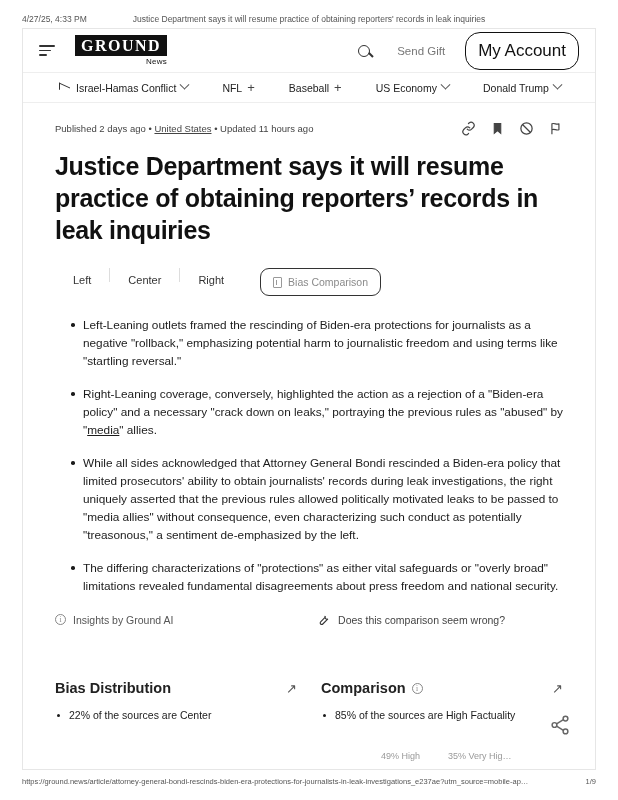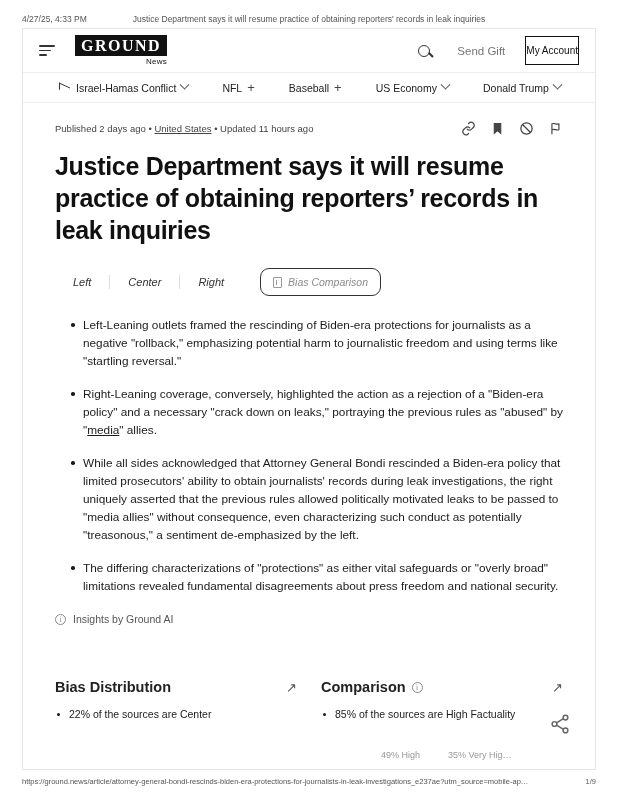--- a/index.html
+++ b/index.html
@@ -136,24 +136,24 @@
   }
   .send-gift {
     font-size: 11.5px;
     color: #777777;
     padding: 6px 8px;
     cursor: pointer;
     white-space: nowrap;
   }
   .account-btn {
     border: 1.6px solid #111111;
-    border-radius: 0;
-    font-size: 10px;
+    border-radius: 15px;
+    font-size: 17px;
     font-weight: 500;
-    padding: 8px 0;
+    padding: 8px 12px;
     color: #111111;
     cursor: pointer;
     white-space: nowrap;
   }
 
   
   .topics {
     height: 30px;
     display: flex;
     align-items: center;
@@ -233,24 +233,23 @@
     line-height: 32px;
     font-weight: 700;
     margin: 14px 0 0 0;
     letter-spacing: -0.3px;
     color: #111111;
   }
 
   
   .tabs {
     display: flex;
-    align-items: center;
+    align-items: flex-start;
     margin-top: 22px;
     gap: 0;
-    font-style: italic;
   }
   .tab {
     font-size: 11px;
     color: #333333;
     padding: 6px 18px;
     cursor: pointer;
     position: relative;
   }
   .tab-sep {
     width: 1px;
@@ -517,20 +516,28 @@
       <li>Right-Leaning coverage, conversely, highlighted the action as a rejection of a "Biden-era policy" and a necessary "crack down on leaks," portraying the previous rules as "abused" by "<span class="underlined">media</span>" allies.</li>
       <li>While all sides acknowledged that Attorney General Bondi rescinded a Biden-era policy that limited prosecutors' ability to obtain journalists' records during leak investigations, the right uniquely asserted that the previous rules allowed politically motivated leaks to be passed to "media allies" without consequence, even characterizing such conduct as potentially "treasonous," a sentiment de-emphasized by the left.</li>
       <li>The differing characterizations of "protections" as either vital safeguards or "overly broad" limitations revealed fundamental disagreements about press freedom and national security.</li>
     </ul>
 
     <div class="insights-row">
       <div class="insights-left">
         <span class="info-circle">i</span>
         <span>Insights by Ground AI</span>
       </div>
+      <div class="insights-right">
+        <span class="wrench">
+          <svg width="13" height="13" viewBox="0 0 24 24" fill="none" stroke="#333" stroke-width="2" stroke-linecap="round" stroke-linejoin="round">
+            <path d="M14.7 6.3a4 4 0 0 0 5 5l-9 9a2.8 2.8 0 0 1-4-4l9-9a4 4 0 0 0-1-1z"></path>
+          </svg>
+        </span>
+        <span>Does this comparison seem wrong?</span>
+      </div>
     </div>
   </div>
 
   <div class="cards">
     <div class="card">
       <div class="card-head">
         <span class="card-title">Bias Distribution</span>
         <span class="card-arrow">↗</span>
       </div>
       <div class="card-bullet">22% of the sources are Center</div>

